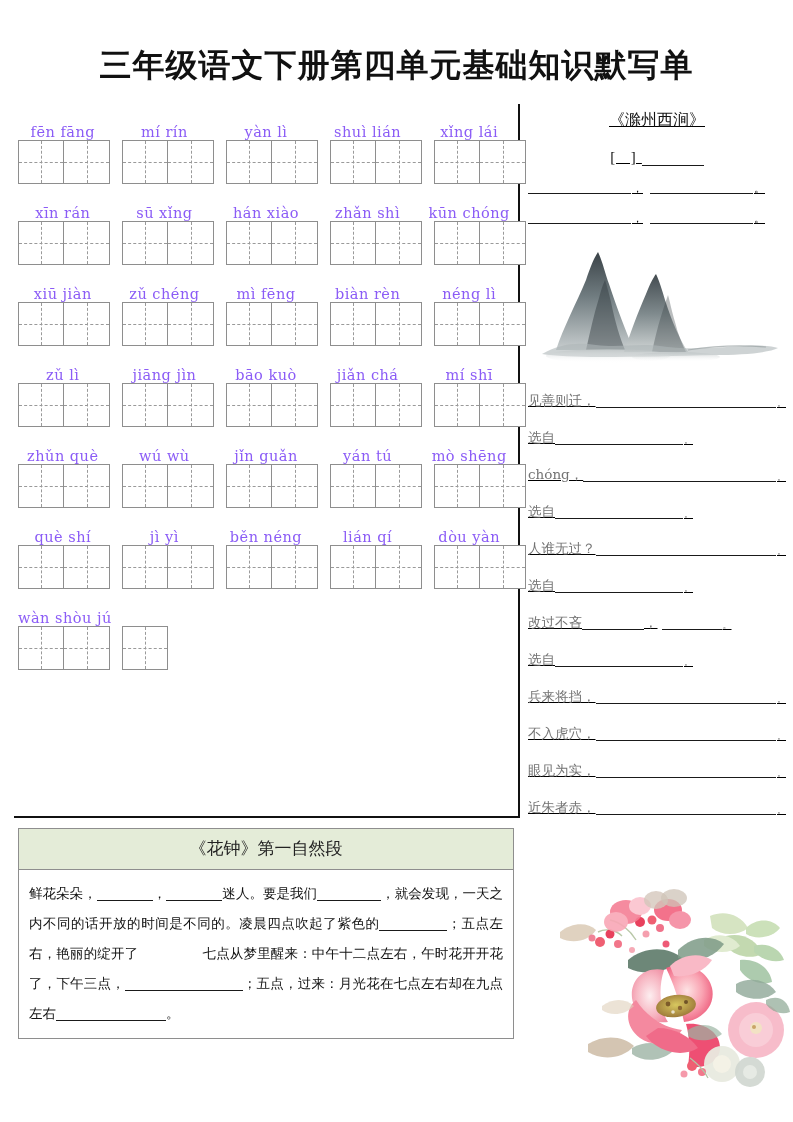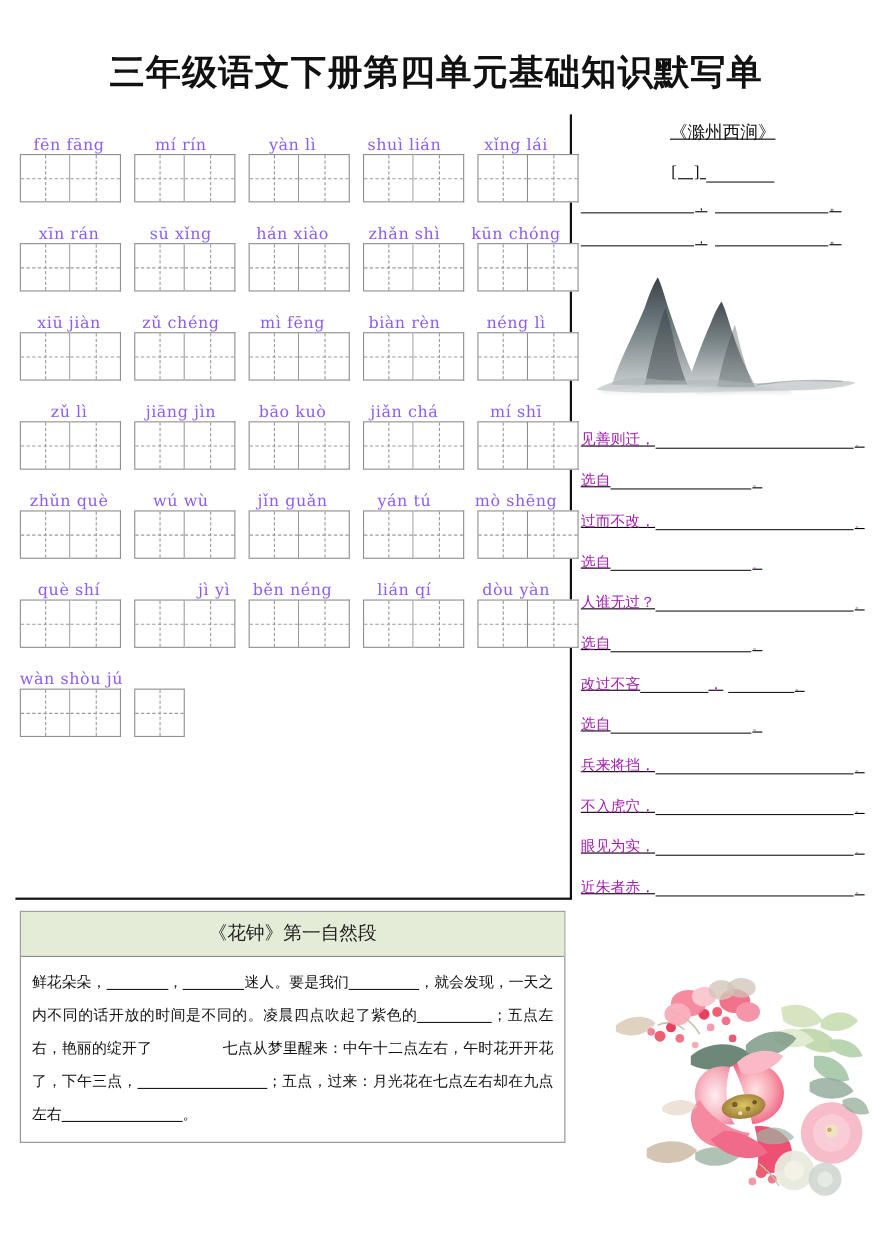--- a/index.html
+++ b/index.html
@@ -83,21 +83,21 @@
   .seg-a { width: 103px; }
   .seg-b { width: 103px; margin-left: 6px; }
   .punct { font-size: 11px; line-height: 1; padding: 0 1px; }
 
   
   .ink-art { position: relative; width: 258px; height: 128px; margin: 6px 0 14px 0; }
 
   
   .prov-line {
     display: flex; align-items: flex-end;
-    font-size: 13.5px; color: #a21caf; height: 26px; margin-bottom: 11px;
+    font-size: 13.5px; color: #737373; height: 26px; margin-bottom: 11px;
     font-family: "DejaVu Serif", "Liberation Serif", serif;
     white-space: nowrap;
   }
   .prov-line .txt { line-height: 1.1; }
   .prov-line .ul { border-bottom: 1.6px solid #1a1a1a; height: 15px; }
   .u-full { flex: 1 1 auto; min-width: 20px; }
   .u-fixed-130 { width: 128px; }
   .u-half { width: 62px; }
   .u-half2 { width: 60px; margin-left: 4px; }
   .tiny { font-size: 9px; line-height: 1; padding-left: 1px; align-self: flex-end; }
@@ -292,21 +292,21 @@
           </div>
           <div class="grid-group" style="margin-left: 12px;">
             <div class="cell"></div>
             <div class="cell"></div>
           </div>
         </div>
       </div>
       <div class="py-row">
         <div class="py-labels">
           <div class="py-group-label" style="width: 92px; margin-left: 0px;">què shí</div>
-          <div class="py-group-label" style="width: 92px; margin-left: 12px; text-align: right;">jì yì</div>
+          <div class="py-group-label" style="width: 92px; margin-left: 12px;">jì yì</div>
           <div class="py-group-label" style="width: 92px; margin-left: 12px;">běn néng</div>
           <div class="py-group-label" style="width: 92px; margin-left: 12px;">lián qí</div>
           <div class="py-group-label" style="width: 92px; margin-left: 12px;">dòu yàn</div>
         </div>
         <div class="py-boxes">
           <div class="grid-group" style="margin-left: 0px;">
             <div class="cell"></div>
             <div class="cell"></div>
           </div>
           <div class="grid-group" style="margin-left: 12px;">
@@ -400,21 +400,21 @@
           <span class="txt">见善则迁，</span>
           <span class="ul u-full"></span>
           <span class="tiny">。</span>
         </div>
         <div class="prov-line">
           <span class="txt">选自</span>
           <span class="ul u-fixed-130"></span>
           <span class="tiny">。</span>
         </div>
         <div class="prov-line">
-          <span class="txt">过而不改，</span>
+          <span class="txt">chóng，</span>
           <span class="ul u-full"></span>
           <span class="tiny">。</span>
         </div>
         <div class="prov-line">
           <span class="txt">选自</span>
           <span class="ul u-fixed-130"></span>
           <span class="tiny">。</span>
         </div>
         <div class="prov-line">
           <span class="txt">人谁无过？</span>

